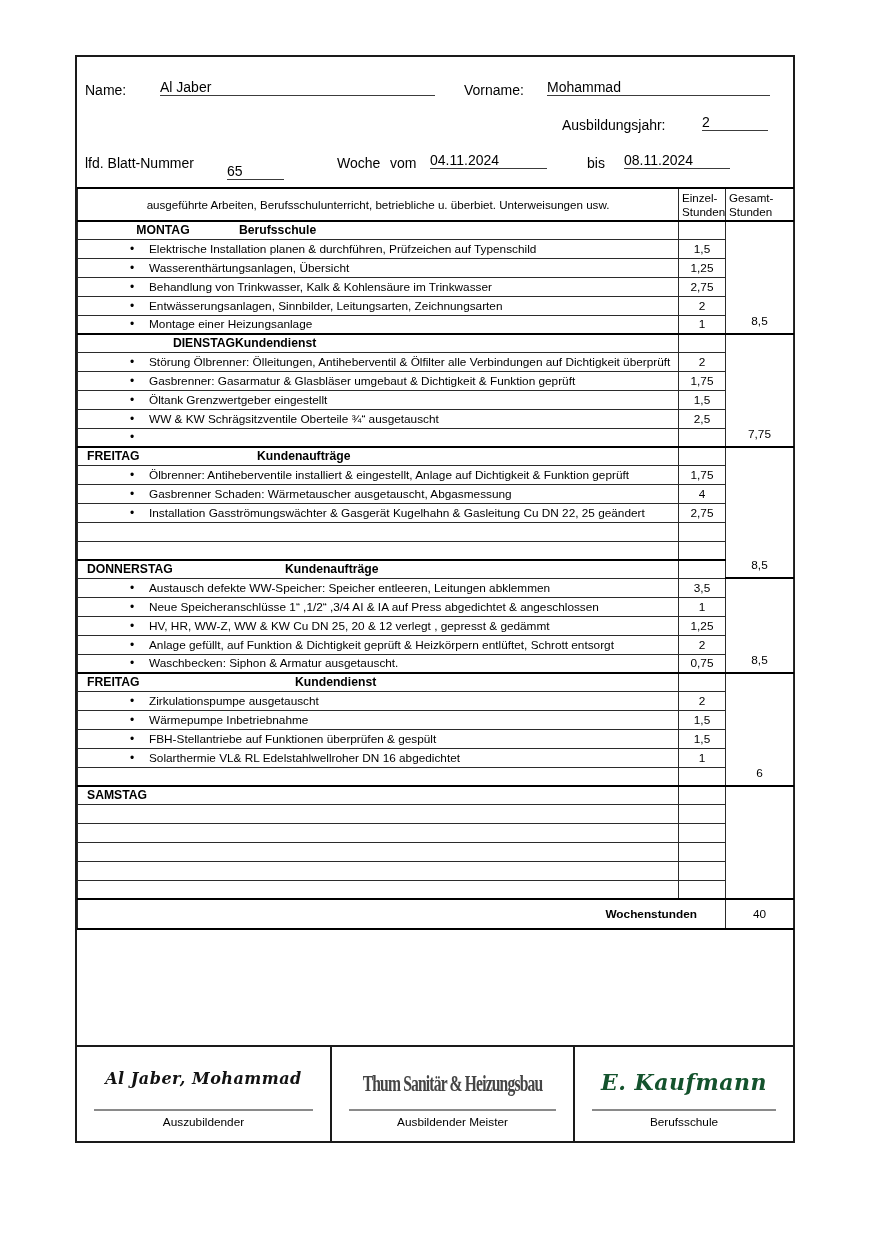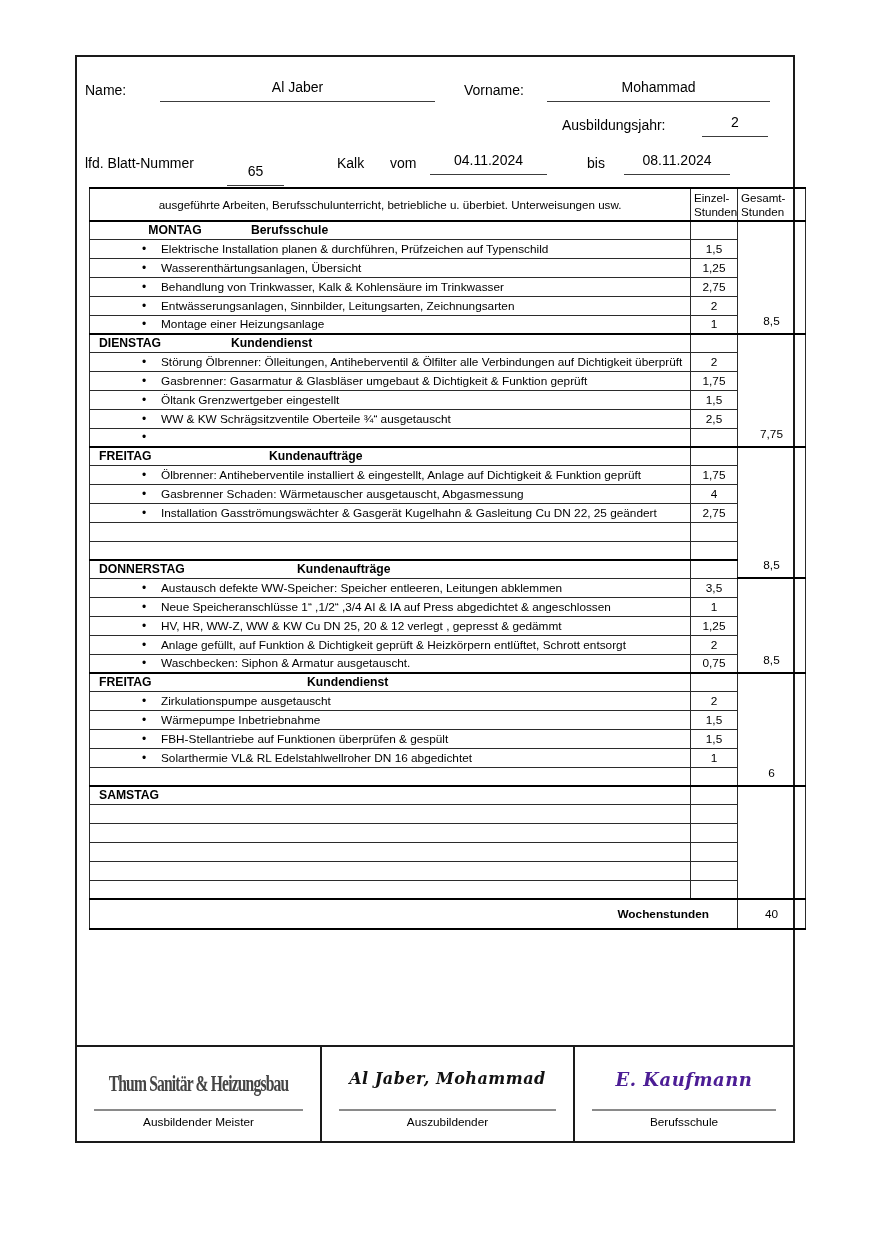--- a/index.html
+++ b/index.html
@@ -3,25 +3,25 @@
 <meta charset="utf-8">
 <style>
   * { margin:0; padding:0; box-sizing:border-box; }
   html,body { width:872px; height:1233px; background:#ffffff; font-family:"Liberation Sans", sans-serif; color:#000; }
   .canvas { position:relative; width:872px; height:1233px; background:#fff; overflow:hidden; }
   .sheet { position:absolute; left:75px; top:55px; width:720px; height:1088px; border:2px solid #1a1a1a; background:#fff; }
 
   
   .formhead { position:absolute; left:0; top:0; width:716px; height:130px; font-size:14px; }
   .fh-label { position:absolute; white-space:nowrap; }
-  .fh-field { position:absolute; border-bottom:1.5px solid #3c3c3c; text-align:center; padding-bottom:6px; white-space:nowrap; }
+  .fh-field { position:absolute; border-bottom:1.5px solid #3c3c3c; text-align:left; padding-bottom:0; white-space:nowrap; }
 
   
   table.worklog { position:absolute; left:0; top:130px; width:716px; border-collapse:collapse; table-layout:fixed;
-    border-top:2px solid #000; border-bottom:2px solid #000;margin-left:12px; }
+    border-top:2px solid #000; border-bottom:2px solid #000; }
   table.worklog td { border:1px solid #2b2b2b; font-size:11.8px; overflow:hidden; white-space:nowrap; }
   td.c-desc { width:601px; border-left:none; }
   td.c-einzel { width:47px; text-align:center; }
   td.c-gesamt { width:68px; border-right:none; text-align:center; }
   tr.caption td { border-bottom:2px solid #000; height:33px; }
   tr.caption td.c-desc { text-align:center; font-size:11.6px; }
   .two-line { line-height:1.18; text-align:left; padding-left:3px; font-size:11.6px; }
   tr.item td { height:19px; }
   tr.item td.c-desc { padding-left:48px; }
   .bullet { display:inline-block; width:23px; text-align:left; padding-left:4px; font-size:12px; }
@@ -42,40 +42,40 @@
   
   .signs { position:absolute; left:0; top:988px; width:716px; height:96px; border-top:2px solid #1a1a1a; display:flex; }
   .sigbox { position:relative; height:100%; border-left:2px solid #1a1a1a; }
   .sigbox:first-child { border-left:none; }
   .sigbox .sig { position:absolute; left:0; right:0; top:22px; text-align:center; }
   .sigbox .sigline { position:absolute; left:17px; right:17px; top:62px; border-bottom:2px solid #8a8a8a; }
   .sigbox .siglabel { position:absolute; left:0; right:0; top:68px; text-align:center; font-size:11.8px; }
   .stamp { font-family:"Liberation Serif", serif; font-weight:700; font-size:19px; color:#454545;
            display:inline-block; transform:scale(0.82,1.22); letter-spacing:-1px; }
   .script-black { font-family:"DejaVu Serif", serif; font-style:italic; font-weight:700; font-size:16px; color:#121212; letter-spacing:0.5px; }
-  .script-blue { font-family:"DejaVu Serif", serif; font-style:italic; font-weight:600; font-size:18px; color:#4c1d95; letter-spacing:0.5px; }
+  .script-blue { font-family:"DejaVu Serif", serif; font-style:italic; font-weight:600; font-size:22px; color:#14532d; letter-spacing:0.5px; }
 </style>
 </head>
 <body>
 
 <div class="canvas">
   <div class="sheet">
 
     <div class="formhead">
       <span class="fh-label" style="left:8px;top:25px">Name:</span>
       <span class="fh-field" style="left:83px;top:22px;width:275px">Al Jaber</span>
       <span class="fh-label" style="left:387px;top:25px">Vorname:</span>
       <span class="fh-field" style="left:470px;top:22px;width:223px">Mohammad</span>
 
       <span class="fh-label" style="left:485px;top:60px">Ausbildungsjahr:</span>
       <span class="fh-field" style="left:625px;top:57px;width:66px">2</span>
 
       <span class="fh-label" style="left:8px;top:98px">lfd. Blatt-Nummer</span>
       <span class="fh-field" style="left:150px;top:106px;width:57px">65</span>
-      <span class="fh-label" style="left:260px;top:98px">Kalk</span>
+      <span class="fh-label" style="left:260px;top:98px">Woche</span>
       <span class="fh-label" style="left:313px;top:98px">vom</span>
       <span class="fh-field" style="left:353px;top:95px;width:117px">04.11.2024</span>
       <span class="fh-label" style="left:510px;top:98px">bis</span>
       <span class="fh-field" style="left:547px;top:95px;width:106px">08.11.2024</span>
     </div>
 
     <table class="worklog">
       <tbody>
           <tr class="caption">
             <td class="c-desc">ausgeführte Arbeiten, Berufsschulunterricht, betriebliche u. überbiet. Unterweisungen usw.</td>
@@ -105,21 +105,21 @@
           </tr>
           <tr class="item">
             <td class="c-desc"><span class="bullet">•</span>Entwässerungsanlagen, Sinnbilder, Leitungsarten, Zeichnungsarten</td>
             <td class="c-einzel">2</td>
           </tr>
           <tr class="item">
             <td class="c-desc"><span class="bullet">•</span>Montage einer Heizungsanlage</td>
             <td class="c-einzel">1</td>
           </tr>
           <tr class="dayhdr">
-            <td class="c-desc"><span class="dayname" style="width: 132px;">DIENSTAG</span><span>Kundendienst</span></td>
+            <td class="c-desc"><span class="dayname" style="width: 148px; text-align: right;">DIENSTAG</span><span>Kundendienst</span></td>
             <td class="c-einzel"></td>
             <td class="c-gesamt gtotal" rowspan="6">7,75</td>
           </tr>
           <tr class="item">
             <td class="c-desc"><span class="bullet">•</span>Störung Ölbrenner: Ölleitungen, Antiheberventil &amp; Ölfilter alle Verbindungen auf Dichtigkeit überprüft</td>
             <td class="c-einzel">2</td>
           </tr>
           <tr class="item">
             <td class="c-desc"><span class="bullet">•</span>Gasbrenner: Gasarmatur &amp; Glasbläser umgebaut &amp; Dichtigkeit &amp; Funktion geprüft</td>
             <td class="c-einzel">1,75</td>
@@ -238,29 +238,29 @@
           </tr>
           <tr class="wochen">
             <td class="c-desc wk-label" colspan="2">Wochenstunden</td>
             <td class="c-gesamt gtotal wk-total">40</td>
           </tr>
         </tbody>
     </table>
 
 
     <div class="signs">
+      <div class="sigbox" style="width:253px">
+        <div class="sig script-black">Al Jaber, Mohammad</div>
+        <div class="sigline"></div>
+        <div class="siglabel">Auszubildender</div>
+      </div>
       <div class="sigbox" style="width:243px">
         <div class="sig stamp" style="top:26px">Thum Sanitär &amp; Heizungsbau</div>
         <div class="sigline"></div>
         <div class="siglabel">Ausbildender Meister</div>
-      </div>
-      <div class="sigbox" style="width:253px">
-        <div class="sig script-black">Al Jaber, Mohammad</div>
-        <div class="sigline"></div>
-        <div class="siglabel">Auszubildender</div>
       </div>
       <div class="sigbox" style="width:220px">
         <div class="sig script-blue">E. Kaufmann</div>
         <div class="sigline"></div>
         <div class="siglabel">Berufsschule</div>
       </div>
     </div>
 
   </div>
 </div>

